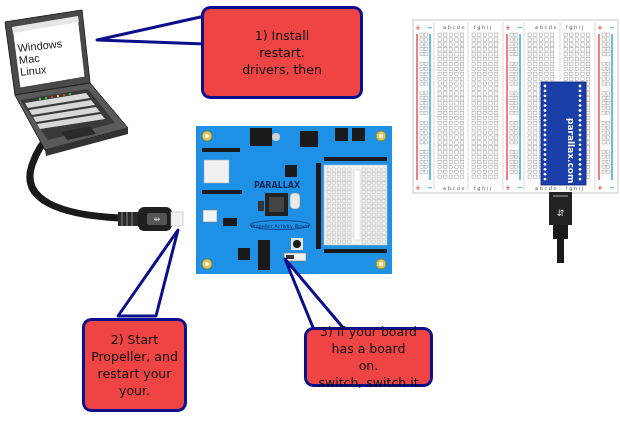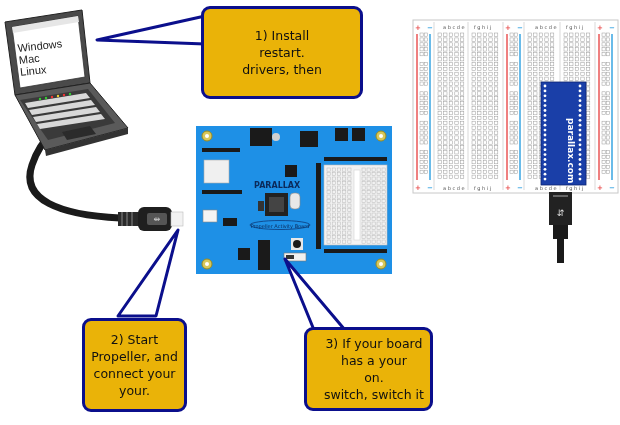--- a/index.html
+++ b/index.html
@@ -2,21 +2,21 @@
 <html><head>
 <meta charset="utf-8">
 <style>
   html, body { margin: 0; padding: 0; background: #ffffff; }
   body { width: 620px; height: 425px; position: relative; overflow: hidden;
          font-family: "DejaVu Sans", sans-serif; }
   .stage { position: absolute; left: 0; top: 0; width: 620px; height: 425px; }
   svg.art { position: absolute; left: 0; top: 0; }
   .callout {
     position: absolute; box-sizing: border-box;
-    border: 3px solid #0b0f8c; border-radius: 9px; background: #eab308;
+    border: 3px solid #0b0f8c; border-radius: 9px; background: #ef4444;
     color: #111; font-family: "DejaVu Sans", sans-serif;
     font-size: 12.5px; line-height: 17px; text-align: center;
     display: flex; align-items: center; justify-content: center; padding: 4px 6px;
   }
   .callout span { display: block; }
   .screen-text { position: absolute; font-family: "Liberation Sans", sans-serif;
     font-size: 11px; line-height: 12px; color: #222; transform: rotate(-6deg);
     transform-origin: left top; }
 </style>
 </head>
@@ -1170,27 +1170,27 @@
     <span>1) Install</span>
     <span>restart.</span>
     <span>drivers, then</span>
   </div>
 </div>
 
 <div class="callout" style="left:82px; top:318px; width:105px; height:94px;">
   <div>
     <span>2) Start</span>
     <span>Propeller, and</span>
-    <span>connect your</span>
+    <span>restart your</span>
     <span>your.</span>
   </div>
 </div>
 
-<div class="callout" style="left:304px; top:327px; width:129px; height:84px;justify-content:flex-end;">
+<div class="callout" style="left:304px; top:327px; width:129px; height:60px;">
   <div>
     <span>3) If your board</span>
-    <span>has a your</span>
+    <span>has a board</span>
     <span>on.</span>
     <span>switch, switch it</span>
   </div>
 </div>
 
 </div>
 
 </body></html>

